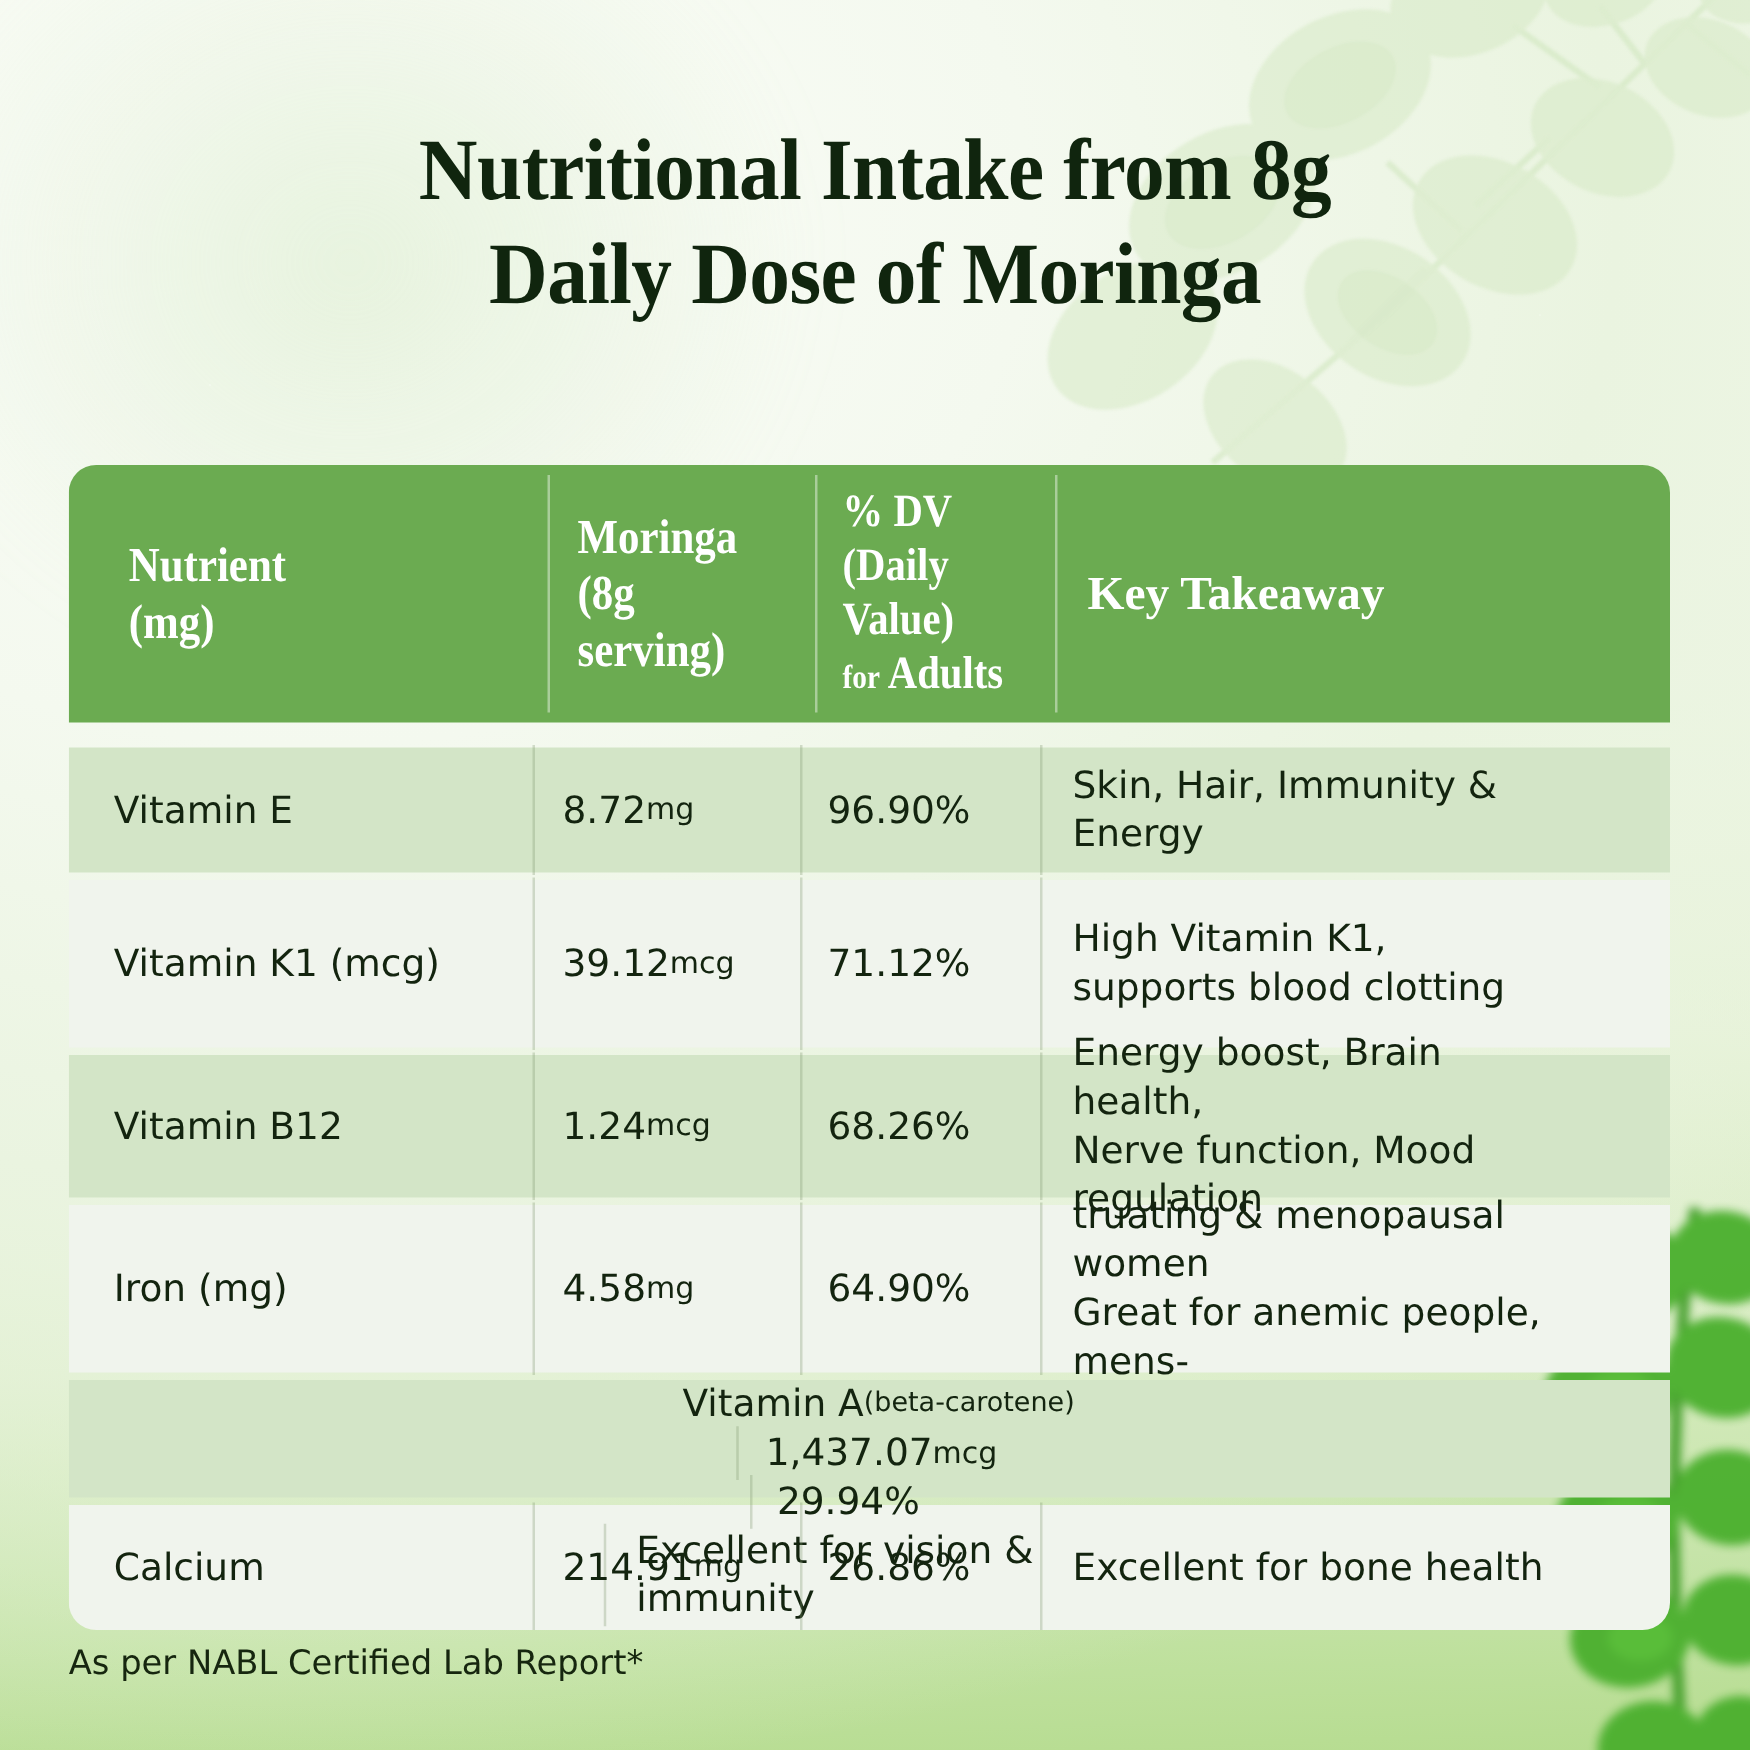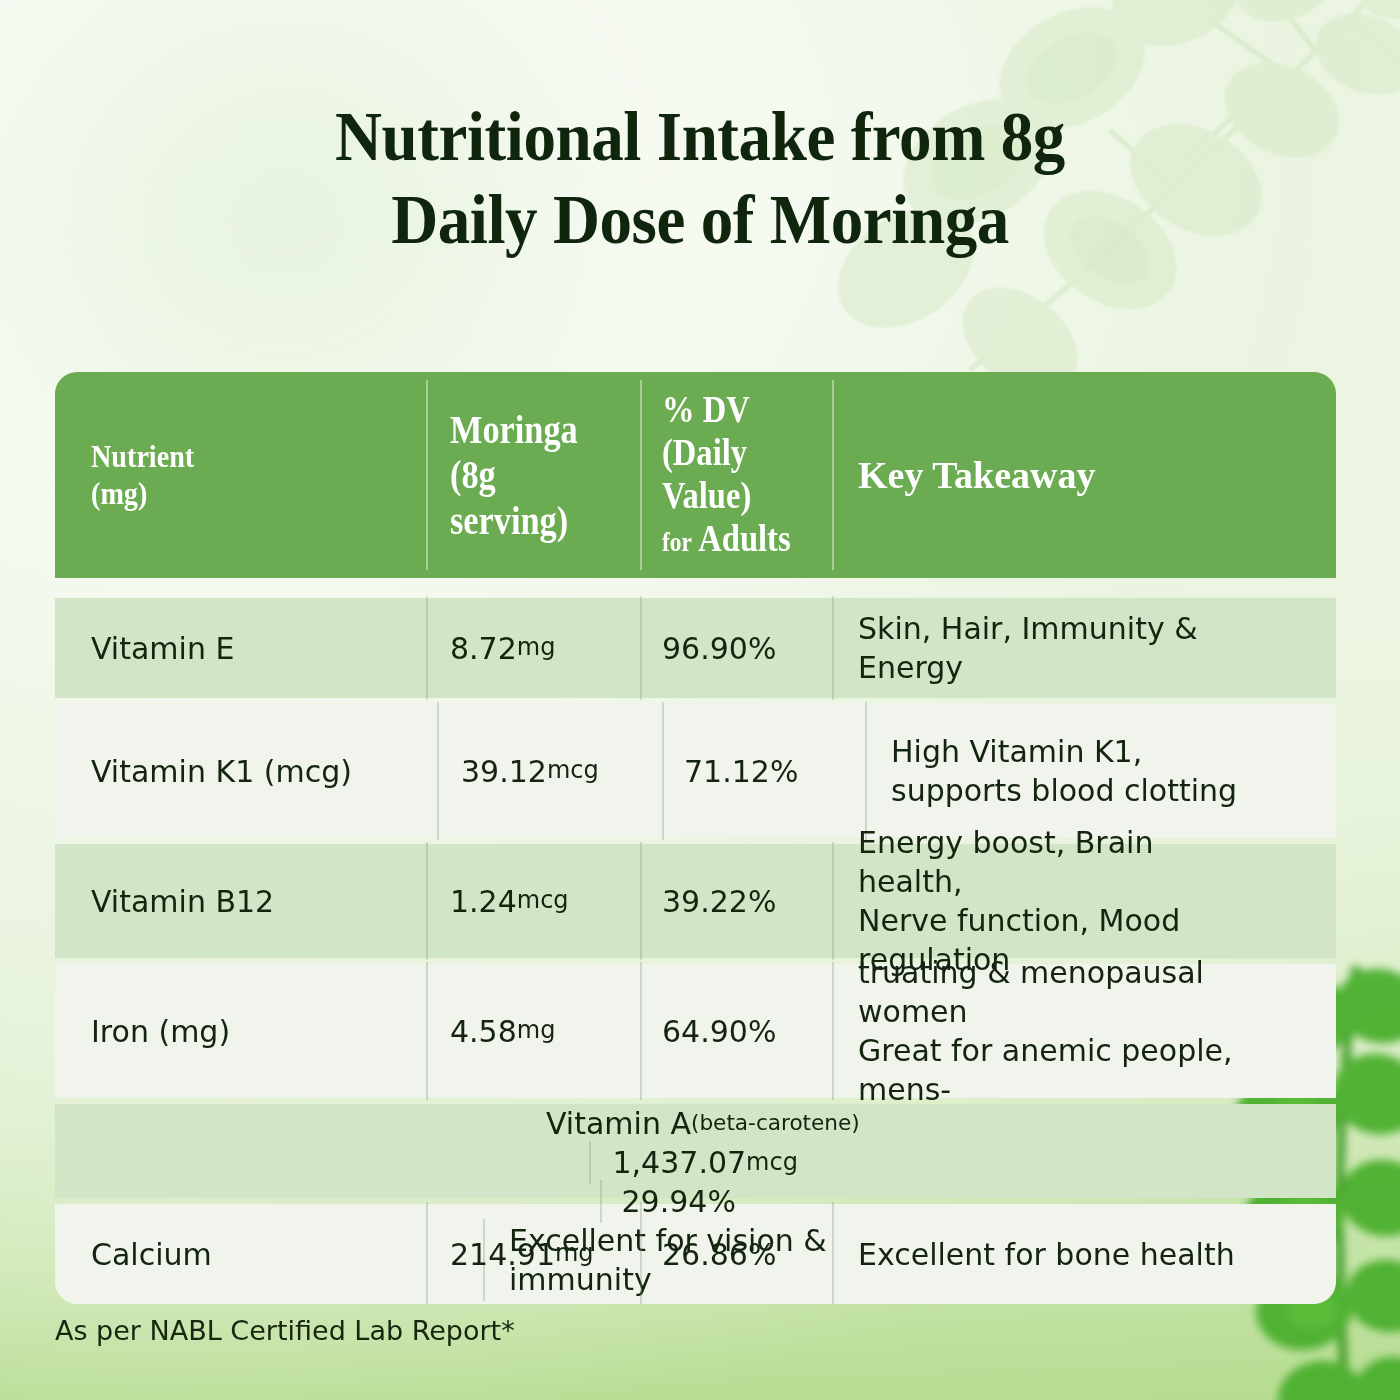--- a/index.html
+++ b/index.html
@@ -91,21 +91,21 @@
   .thead .th + .th::before {
     content:""; position:absolute; left:0; top:8px; bottom:8px; width:2px;
     background:rgba(255,255,255,.42);
   }
   .c1 { width:371px; }
   .c2 { width:214px; }
   .c3 { width:192px; }
   .c4 { width:425px; }
 
   .th-cond { transform:scaleX(.88); transform-origin:left center; }
-  .thead .th.h1 { font-size:32px; }
+  .thead .th.h1 { font-size:39px;margin-left:12px; }
   .thead .th.h2 { font-size:39px; padding-left:24px; }
   .thead .th.h3 { font-size:37px; padding-left:22px; }
   .thead .th.h4 { font-size:38px; padding-left:26px; }
   .small-for { font-size:.72em; font-weight:700; }
 
   .row { display:flex; align-items:center; }
   .row.alt { background:#d3e5c7; }
   .row.plain { background:#f0f4ed; }
   .gap { height:6px; background:transparent; }
 
@@ -123,21 +123,21 @@
     background:rgba(125,150,110,.30);
   }
   .row .td.v2 { padding-left:24px; }
   .row .td.v3 { padding-left:22px; }
   .row .td.v4 { padding-left:26px; }
   .unit { font-size:.80em; }
   .paren-sm { font-size:.72em; }
   .multiline { display:block; }
 
   .r1 { height:100px;margin-top:20px; }
-  .r2 { height:134px;gap:11px; }
+  .r2 { height:134px; }
   .r3 { height:114px; }
   .r4 { height:134px; }
   .r5 { height:94px;flex-direction:column; }
   .r6 { height:100px; }
 
   .footnote {
     position:absolute; left:55px; top:1315px;
     font-size:27px; color:#16260f;
   }
 </style>
@@ -261,21 +261,21 @@
         </div>
     </div>
     <div class="gap"></div>
 
     <div class="row alt r3">
       <div class="td c1">Vitamin B12</div>
       <div class="td v2 c2">
           <span>1.24</span>
           <span class="unit">mcg</span>
         </div>
-      <div class="td v3 c3">39.22%</div>
+      <div class="td v3 c3">68.26%</div>
       <div class="td v4 c4">
           <span>
             <span class="multiline">Energy boost, Brain health,</span>
             <span class="multiline">Nerve function, Mood regulation</span>
           </span>
         </div>
     </div>
     <div class="gap"></div>
 
     <div class="row plain r4">

